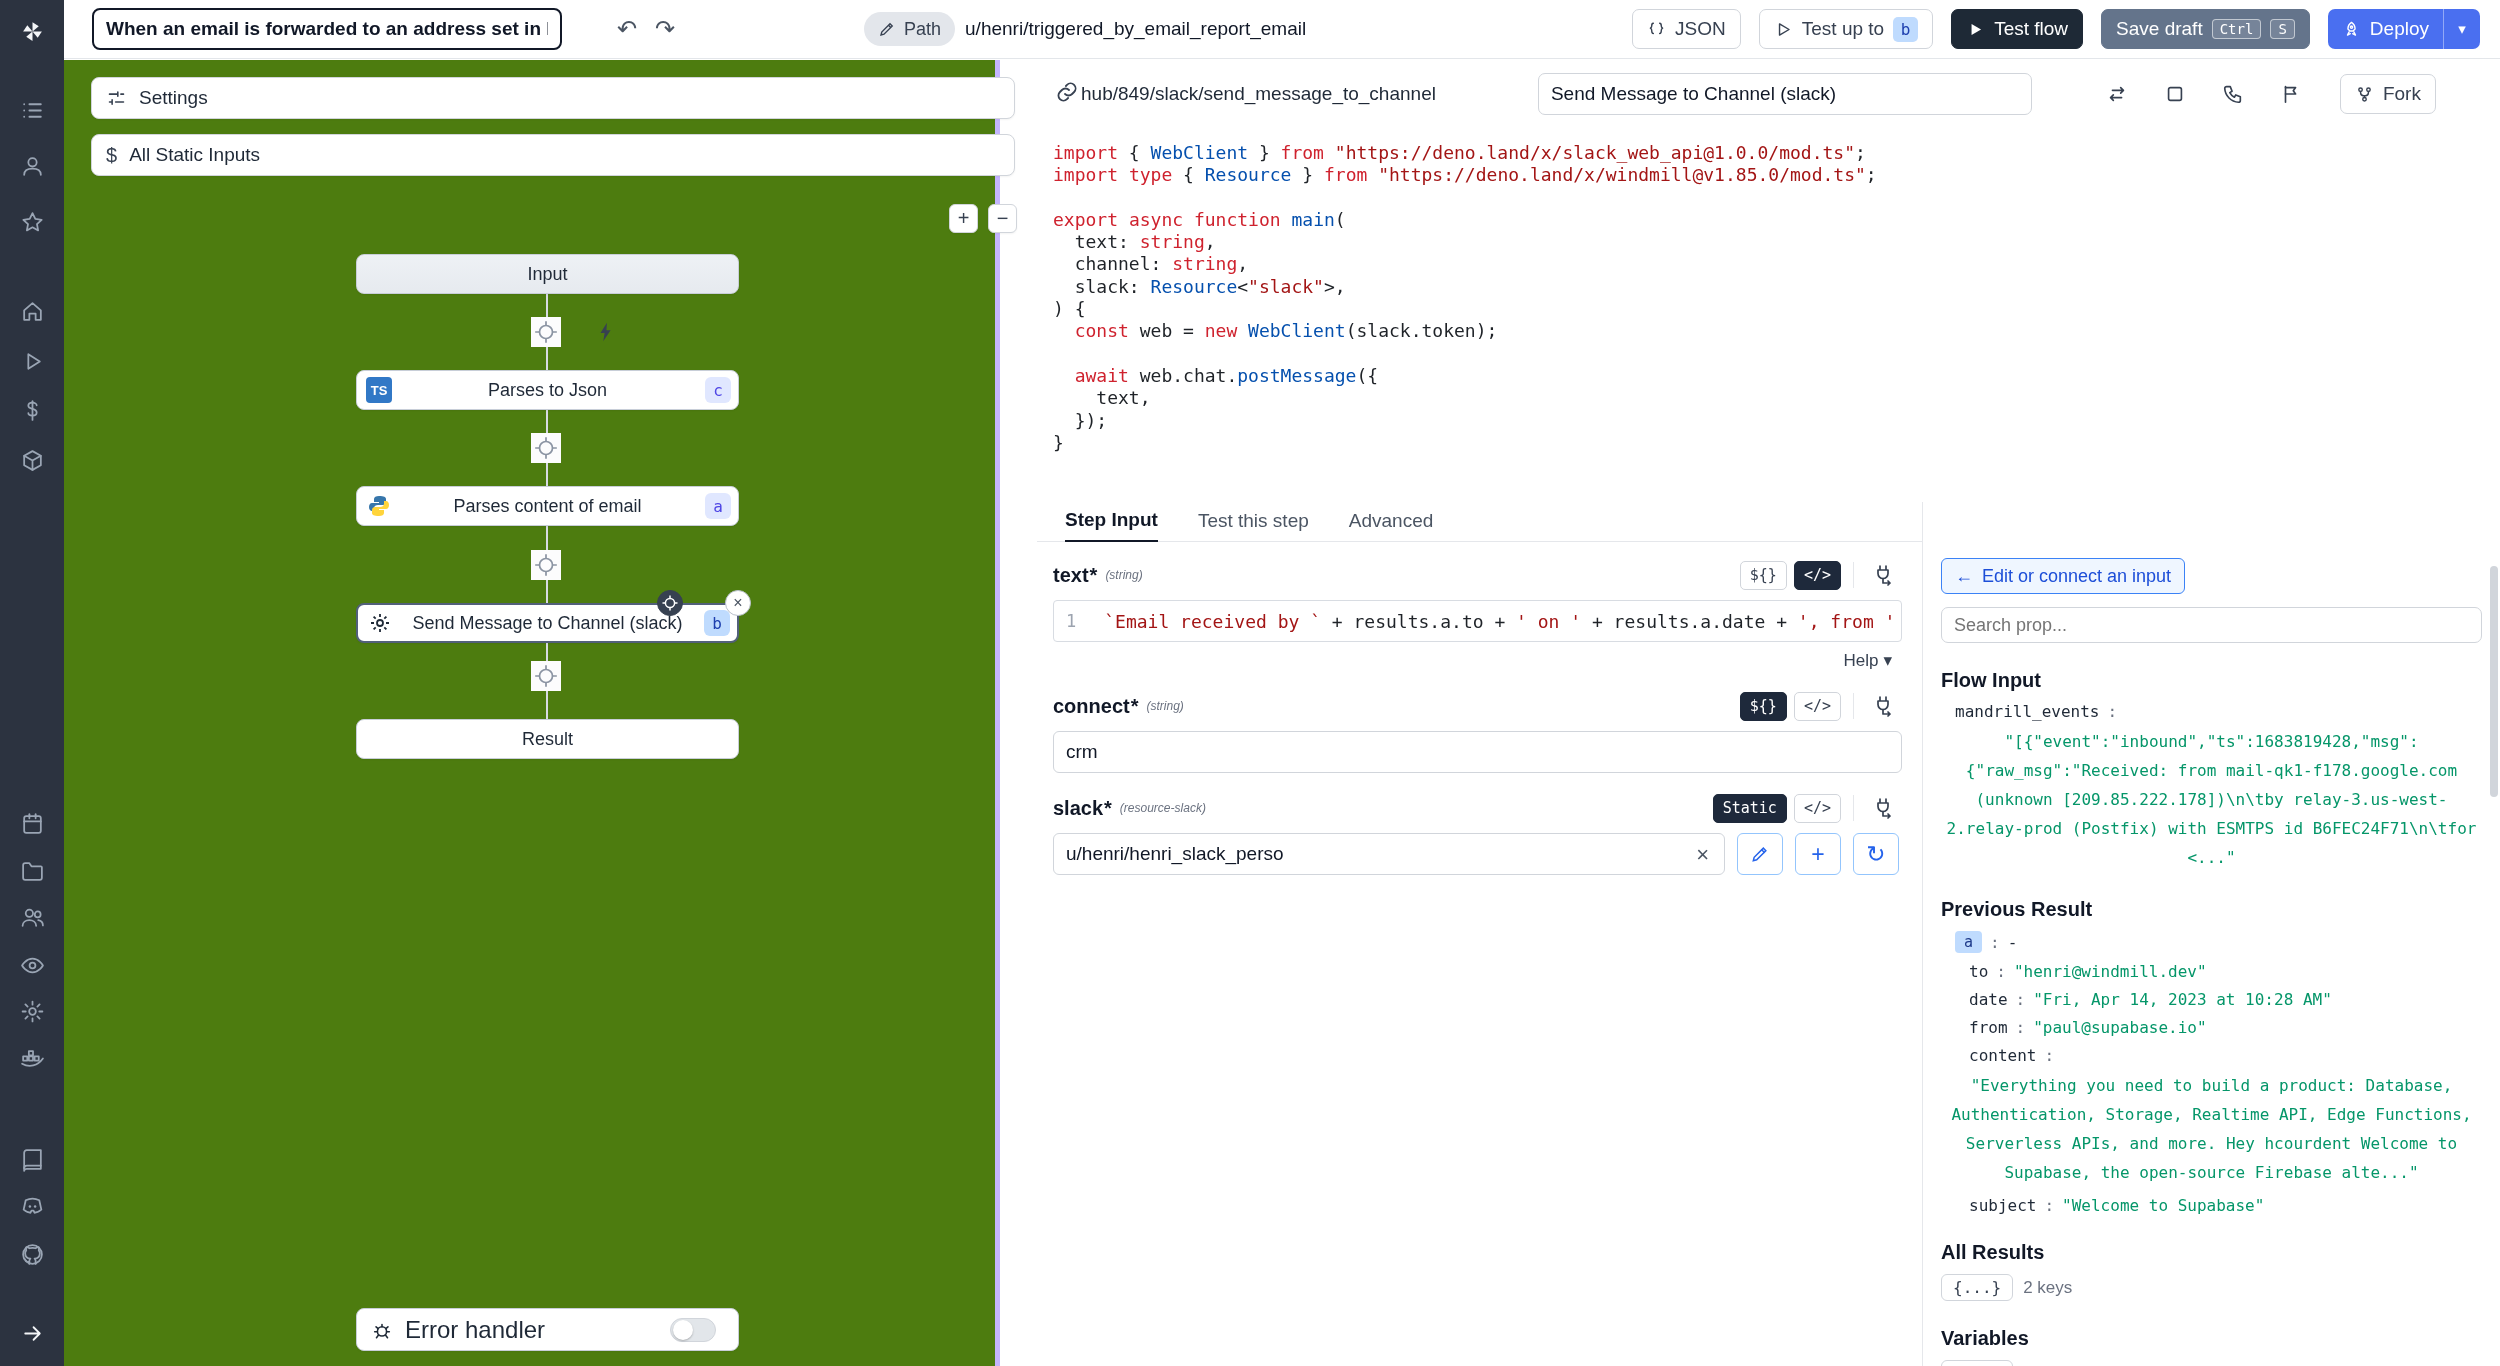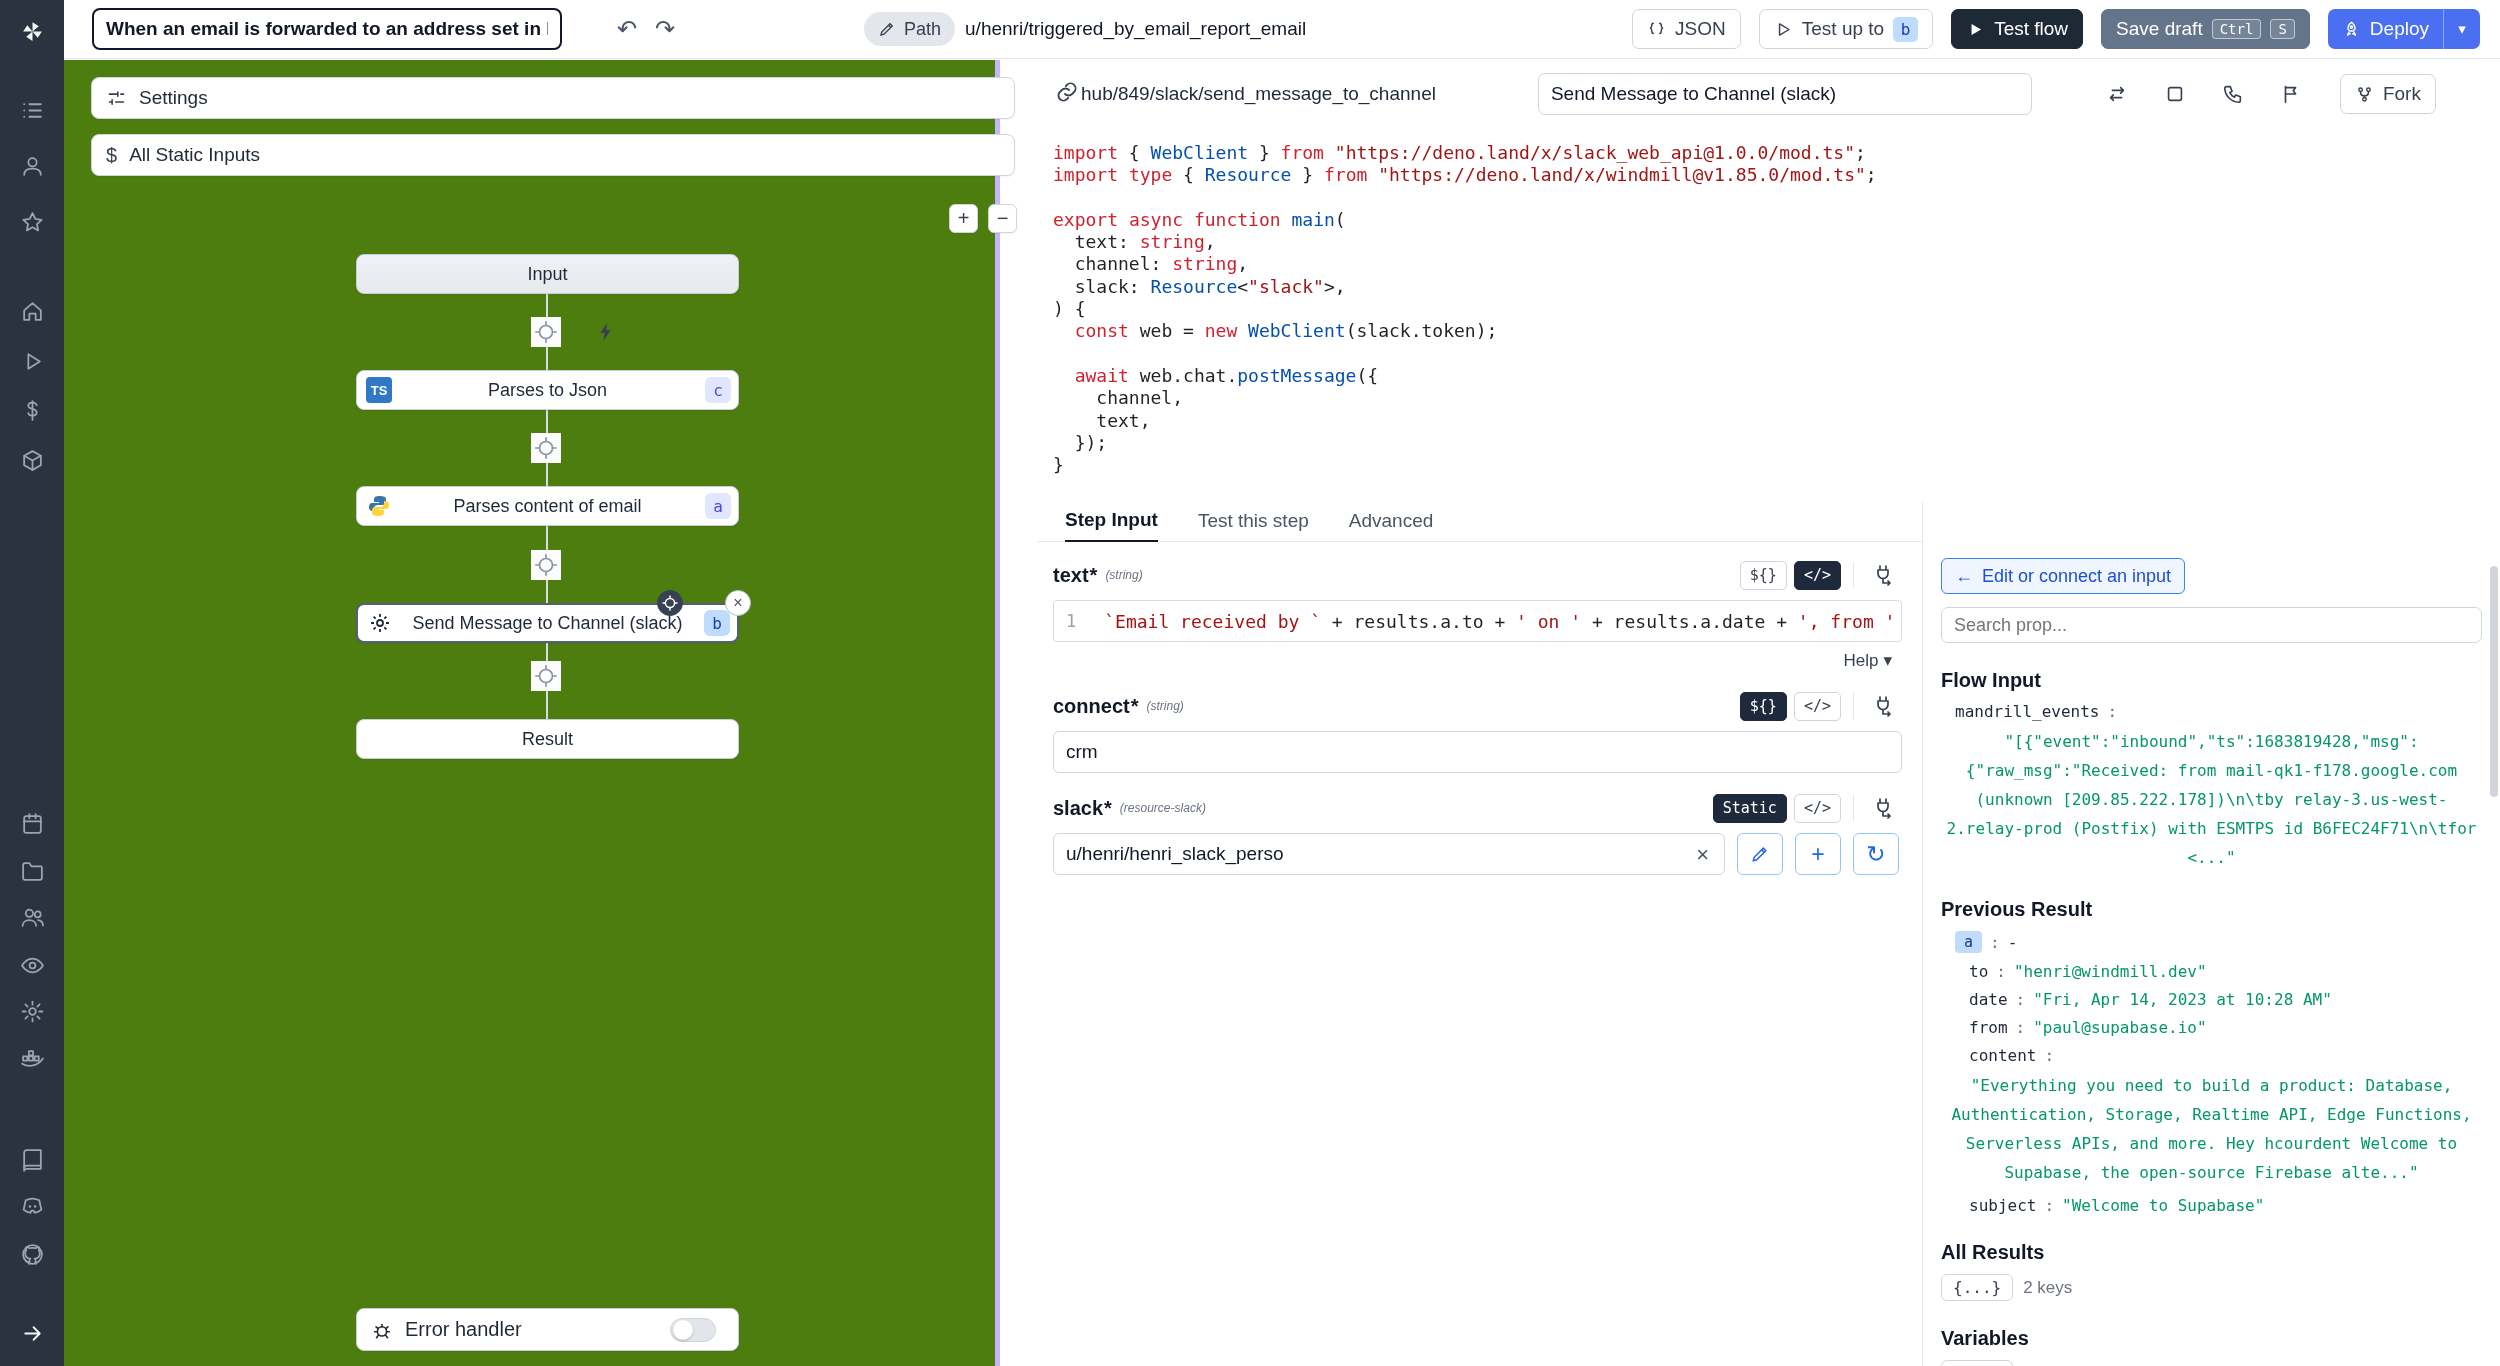--- a/index.html
+++ b/index.html
@@ -53,21 +53,21 @@
     font-family:"DejaVu Sans Mono",monospace;font-size:16px;display:flex;align-items:center;justify-content:center;}
   .node-badge.blue{background:#bfdbfe;color:#1e40af;}
   .crosshair{position:absolute;left:467px;width:30px;height:30px;background:#fcfcfd;color:#8b94a3;display:flex;align-items:center;justify-content:center;cursor:pointer;}
   .crosshair svg{width:26px;height:26px;stroke:currentColor;fill:none;stroke-width:1.6;}
   .node-ctl{position:absolute;width:26px;height:26px;border-radius:50%;background:#fff;border:1px solid #b9c0cb;color:#4b5563;
     display:flex;align-items:center;justify-content:center;font-size:16px;cursor:pointer;z-index:3;}
   .node-ctl svg{width:20px;height:20px;stroke:#1f2937;fill:none;stroke-width:1.8;}
   .bolt{position:absolute;left:527px;top:257px;width:30px;height:30px;display:flex;align-items:center;justify-content:center;cursor:pointer;}
   .bolt svg{width:22px;height:22px;fill:#374151;}
   .error-box{position:absolute;left:292px;top:1248px;width:383px;height:43px;border:1px solid #c8ced8;border-radius:8px;background:#fff;
-    display:flex;align-items:center;gap:12px;padding:0 14px;font-size:20px;color:#1f2937;box-shadow:0 1px 2px rgba(0,0,0,.05);}
+    display:flex;align-items:center;gap:12px;padding:0 14px;font-size:24px;color:#1f2937;box-shadow:0 1px 2px rgba(0,0,0,.05);}
   .error-box svg{width:22px;height:22px;stroke:#1f2937;fill:none;stroke-width:1.7;stroke-linecap:round;}
   .toggle{margin-left:auto;margin-right:8px;width:46px;height:24px;border-radius:12px;background:#e2e6ea;position:relative;cursor:pointer;border:1px solid #d1d5db;}
   .toggle .knob{position:absolute;left:2px;top:1px;width:20px;height:20px;border-radius:50%;background:#fff;box-shadow:0 1px 2px rgba(0,0,0,.25);}
 
   
   .right-region{position:absolute;left:1037px;top:60px;width:1463px;height:1306px;display:flex;flex-direction:column;background:#fff;}
   .step-header{height:68px;display:flex;align-items:center;padding:0 18px;gap:2px;}
   .step-header .hub-icon svg{width:24px;height:24px;stroke:#374151;fill:none;stroke-width:1.8;stroke-linecap:round;}
   .hub-path{font-size:19px;color:#1f2937;font-weight:500;}
   .summary-input{margin-left:100px;width:494px;height:42px;border:1px solid #d1d5db;border-radius:7px;padding:0 12px;font-size:19px;color:#111827;font-family:"Liberation Sans",sans-serif;}
@@ -481,21 +481,20 @@
         <div class="code-line"><span class="tok-k">import</span><span class="tok-p"> </span><span class="tok-k">type</span><span class="tok-p"> { </span><span class="tok-t">Resource</span><span class="tok-p"> } </span><span class="tok-k">from</span><span class="tok-p"> </span><span class="tok-s">"https://deno.land/x/windmill@v1.85.0/mod.ts"</span><span class="tok-p">;</span></div>
         <div class="code-line">&nbsp;</div>
         <div class="code-line"><span class="tok-k">export</span><span class="tok-p"> </span><span class="tok-k">async</span><span class="tok-p"> </span><span class="tok-k">function</span><span class="tok-p"> </span><span class="tok-f">main</span><span class="tok-p">(</span></div>
         <div class="code-line"><span class="tok-p">  text: </span><span class="tok-k">string</span><span class="tok-p">,</span></div>
         <div class="code-line"><span class="tok-p">  channel: </span><span class="tok-k">string</span><span class="tok-p">,</span></div>
         <div class="code-line"><span class="tok-p">  slack: </span><span class="tok-t">Resource</span><span class="tok-p">&lt;</span><span class="tok-s">"slack"</span><span class="tok-p">&gt;,</span></div>
         <div class="code-line"><span class="tok-p">) {</span></div>
         <div class="code-line"><span class="tok-p">  </span><span class="tok-k">const</span><span class="tok-p"> web = </span><span class="tok-k">new</span><span class="tok-p"> </span><span class="tok-t">WebClient</span><span class="tok-p">(slack.token);</span></div>
         <div class="code-line">&nbsp;</div>
         <div class="code-line"><span class="tok-p">  </span><span class="tok-k">await</span><span class="tok-p"> web.chat.</span><span class="tok-f">postMessage</span><span class="tok-p">({</span></div>
-        <div class="code-line"><span class="tok-p">    channel,</span></div>
         <div class="code-line"><span class="tok-p">    text,</span></div>
         <div class="code-line"><span class="tok-p">  });</span></div>
         <div class="code-line"><span class="tok-p">}</span></div>
       </div>
   </div>
 
   <div class="bottom-row">
     <div class="form-col">
       <div class="tabs">
         <div class="tab active">Step Input</div>

